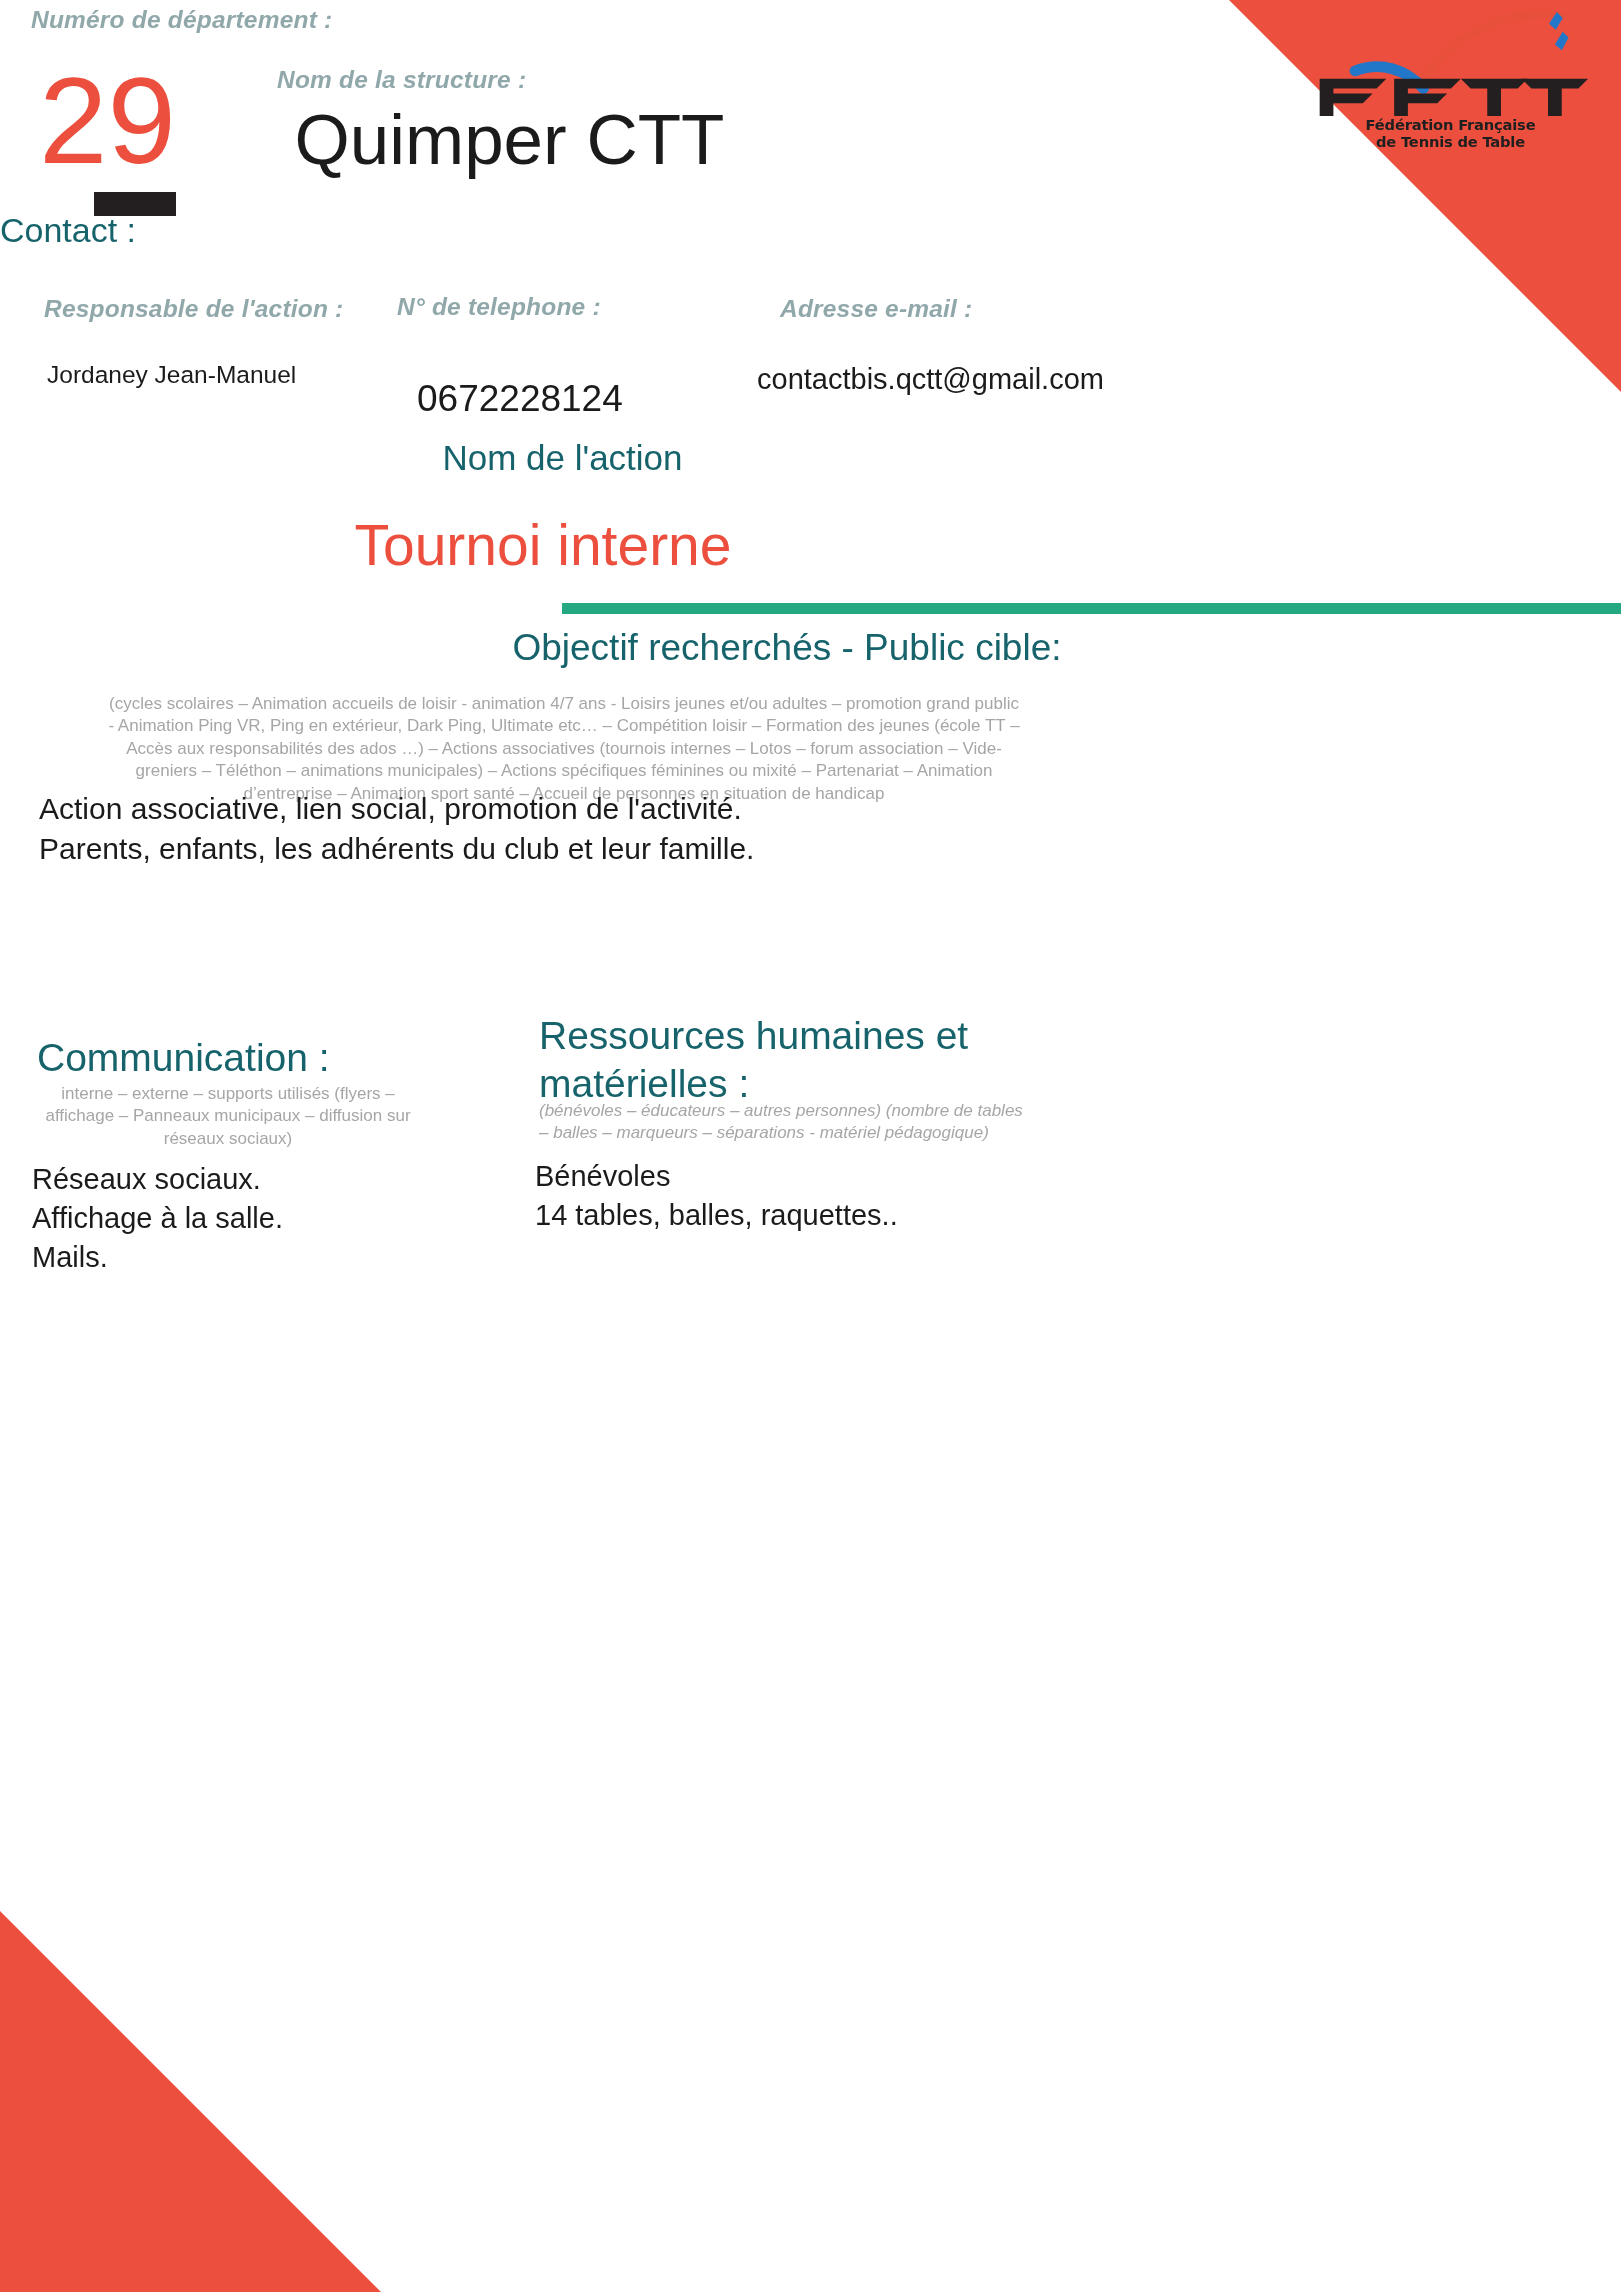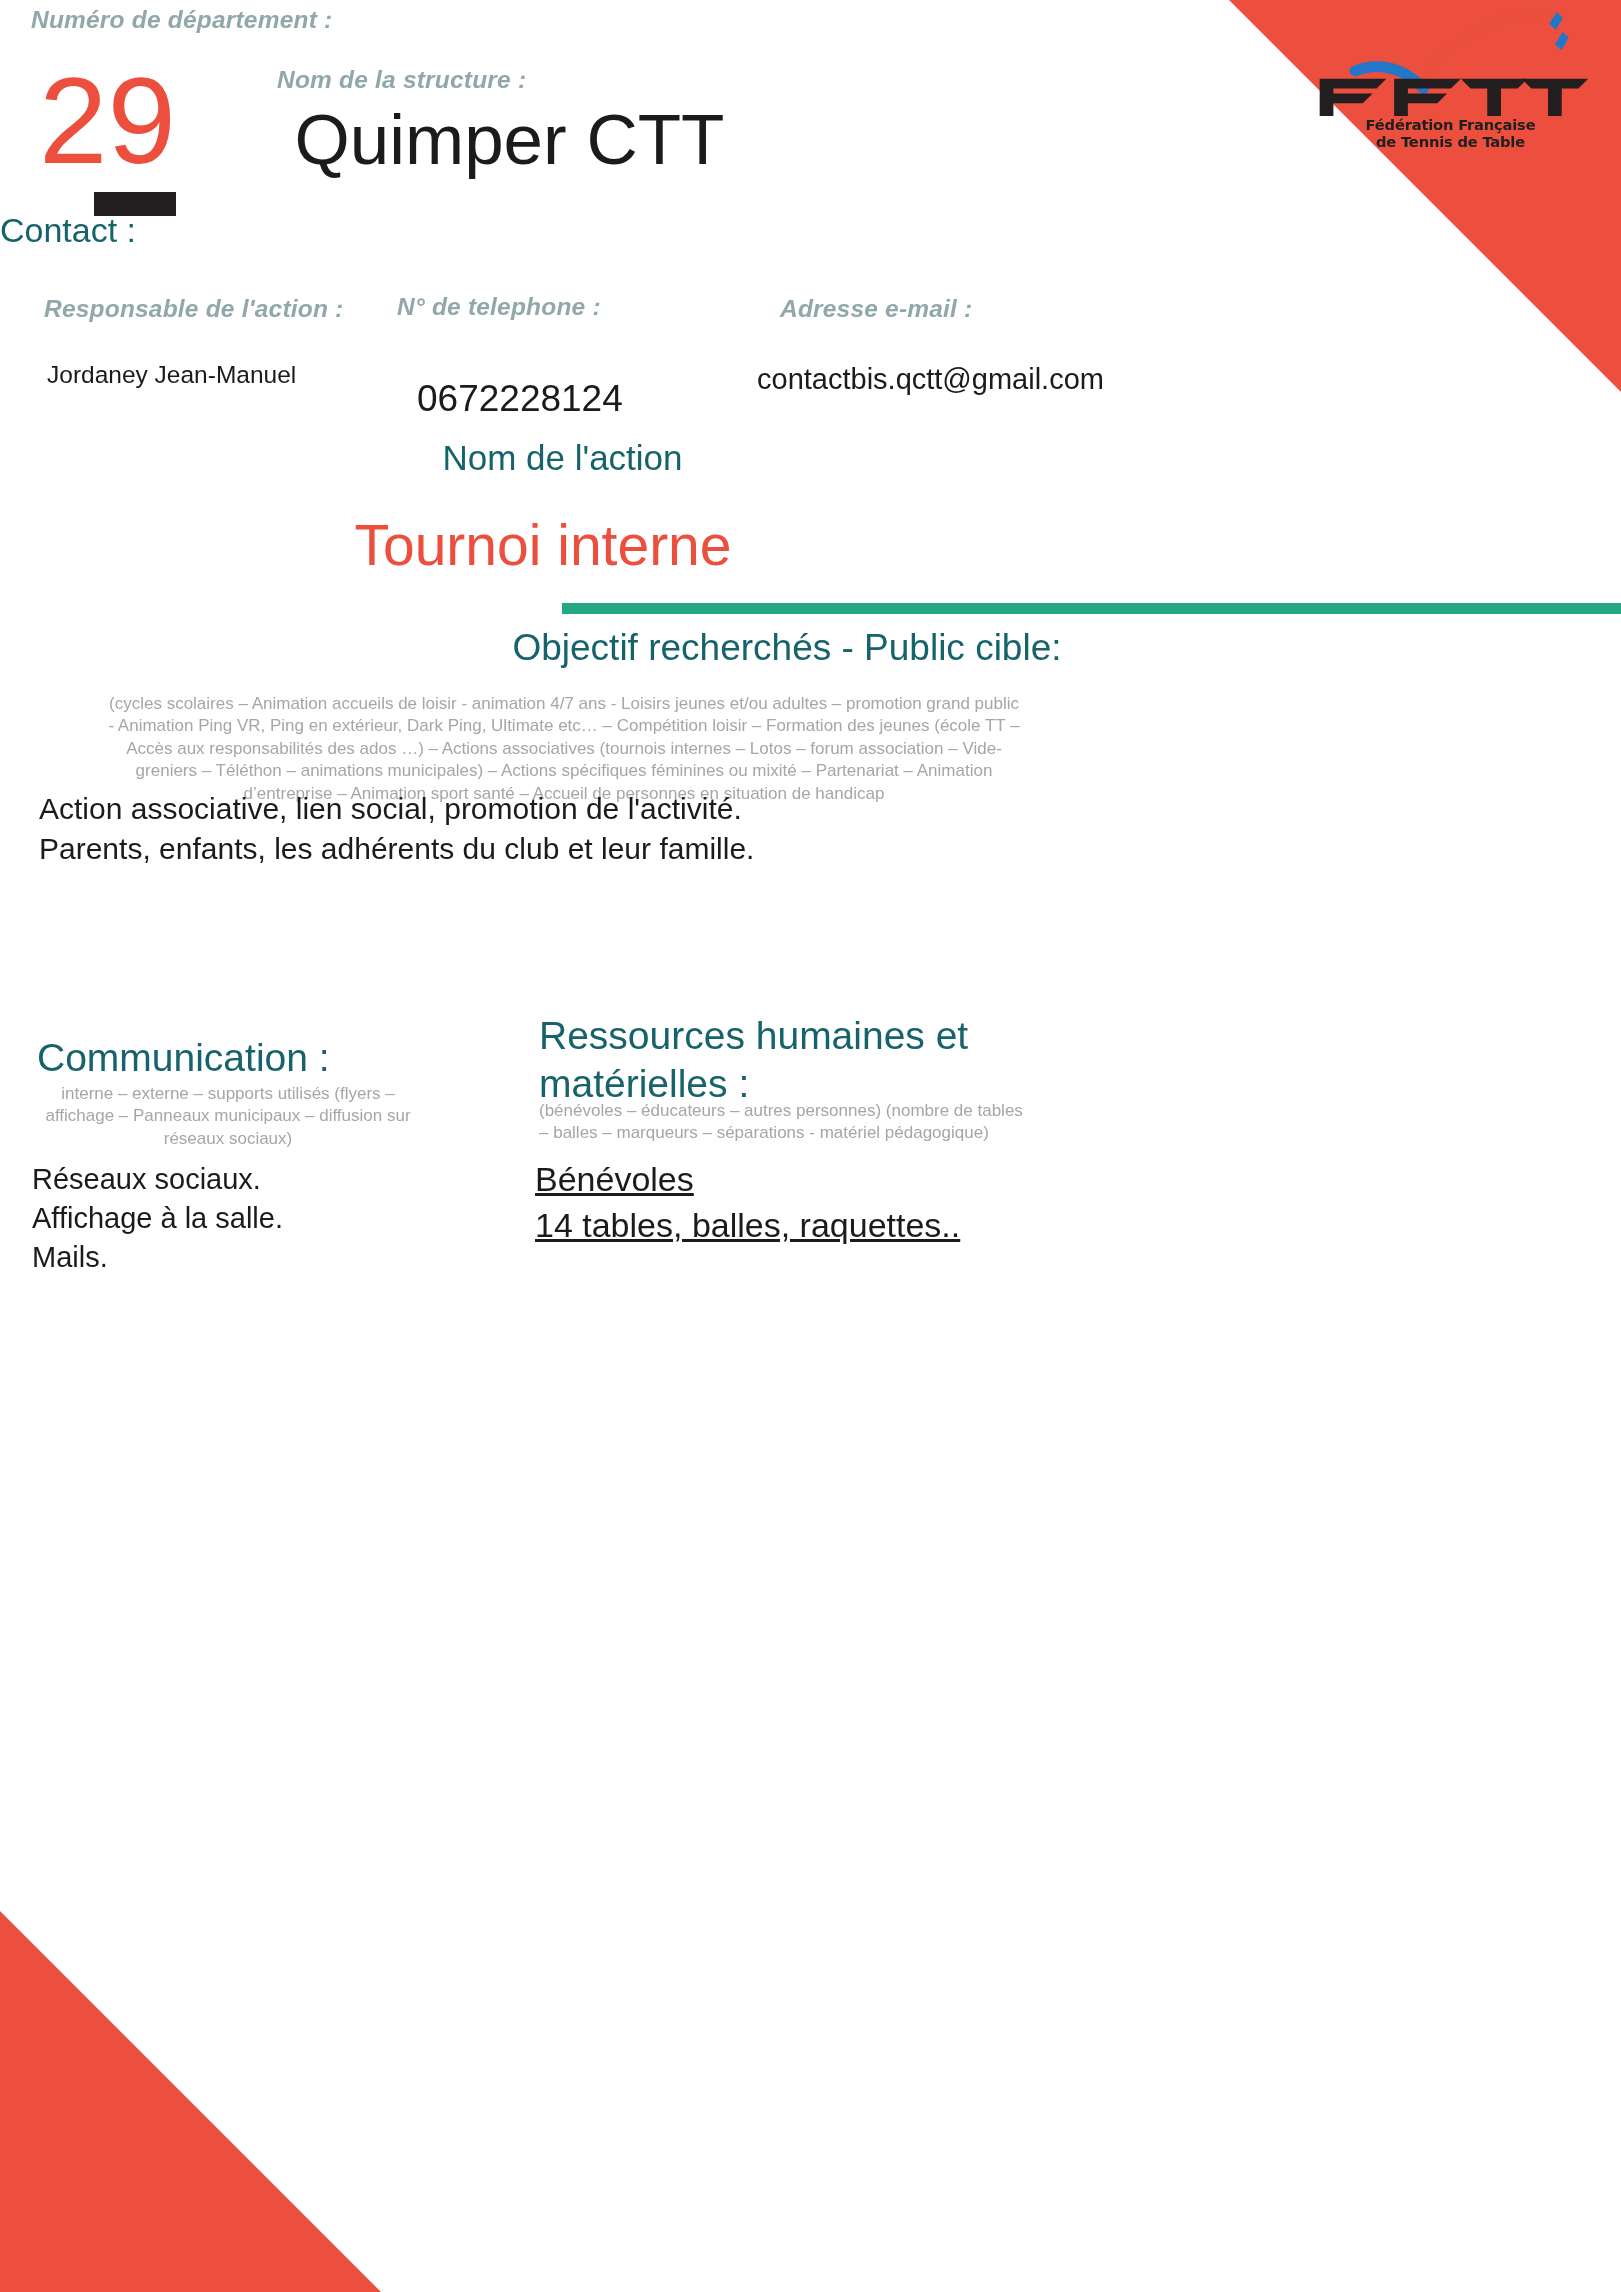--- a/index.html
+++ b/index.html
@@ -237,28 +237,28 @@
     width: 461px;
     font-size: 39px;
     line-height: 1.22;
   }
   #rh-hint {
     left: 539px;
     top: 1100px;
     width: 490px;
     text-align: left;
     font-size: 17px;
+    font-style: italic;
   }
   #rh-body {
     left: 535px;
     top: 1157px;
     width: 549px;
-    font-size: 34px;
+    font-size: 29px;
     line-height: 1.35;
-    text-decoration: underline;
   }
 </style>
 </head>
 <body>
 
 <div id="page">
 
   <div class="corner-top-right"></div>
   <div class="corner-bottom-left"></div>
 

